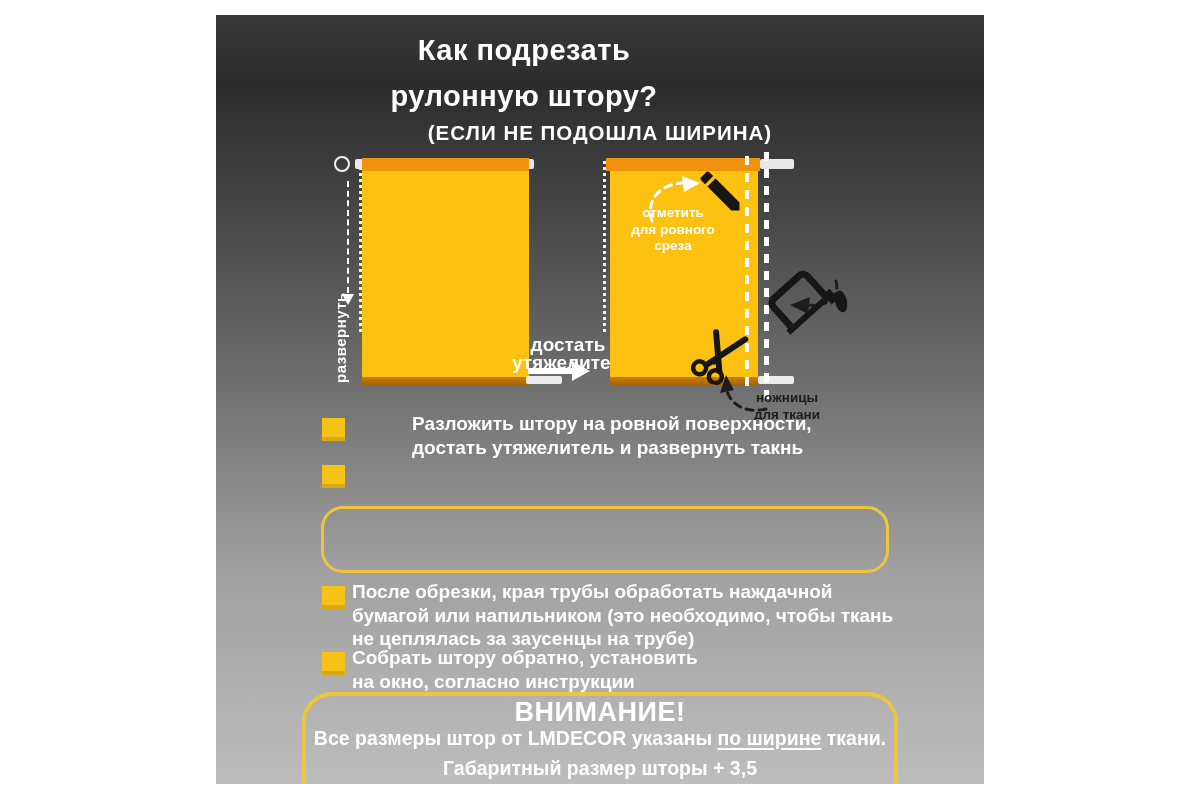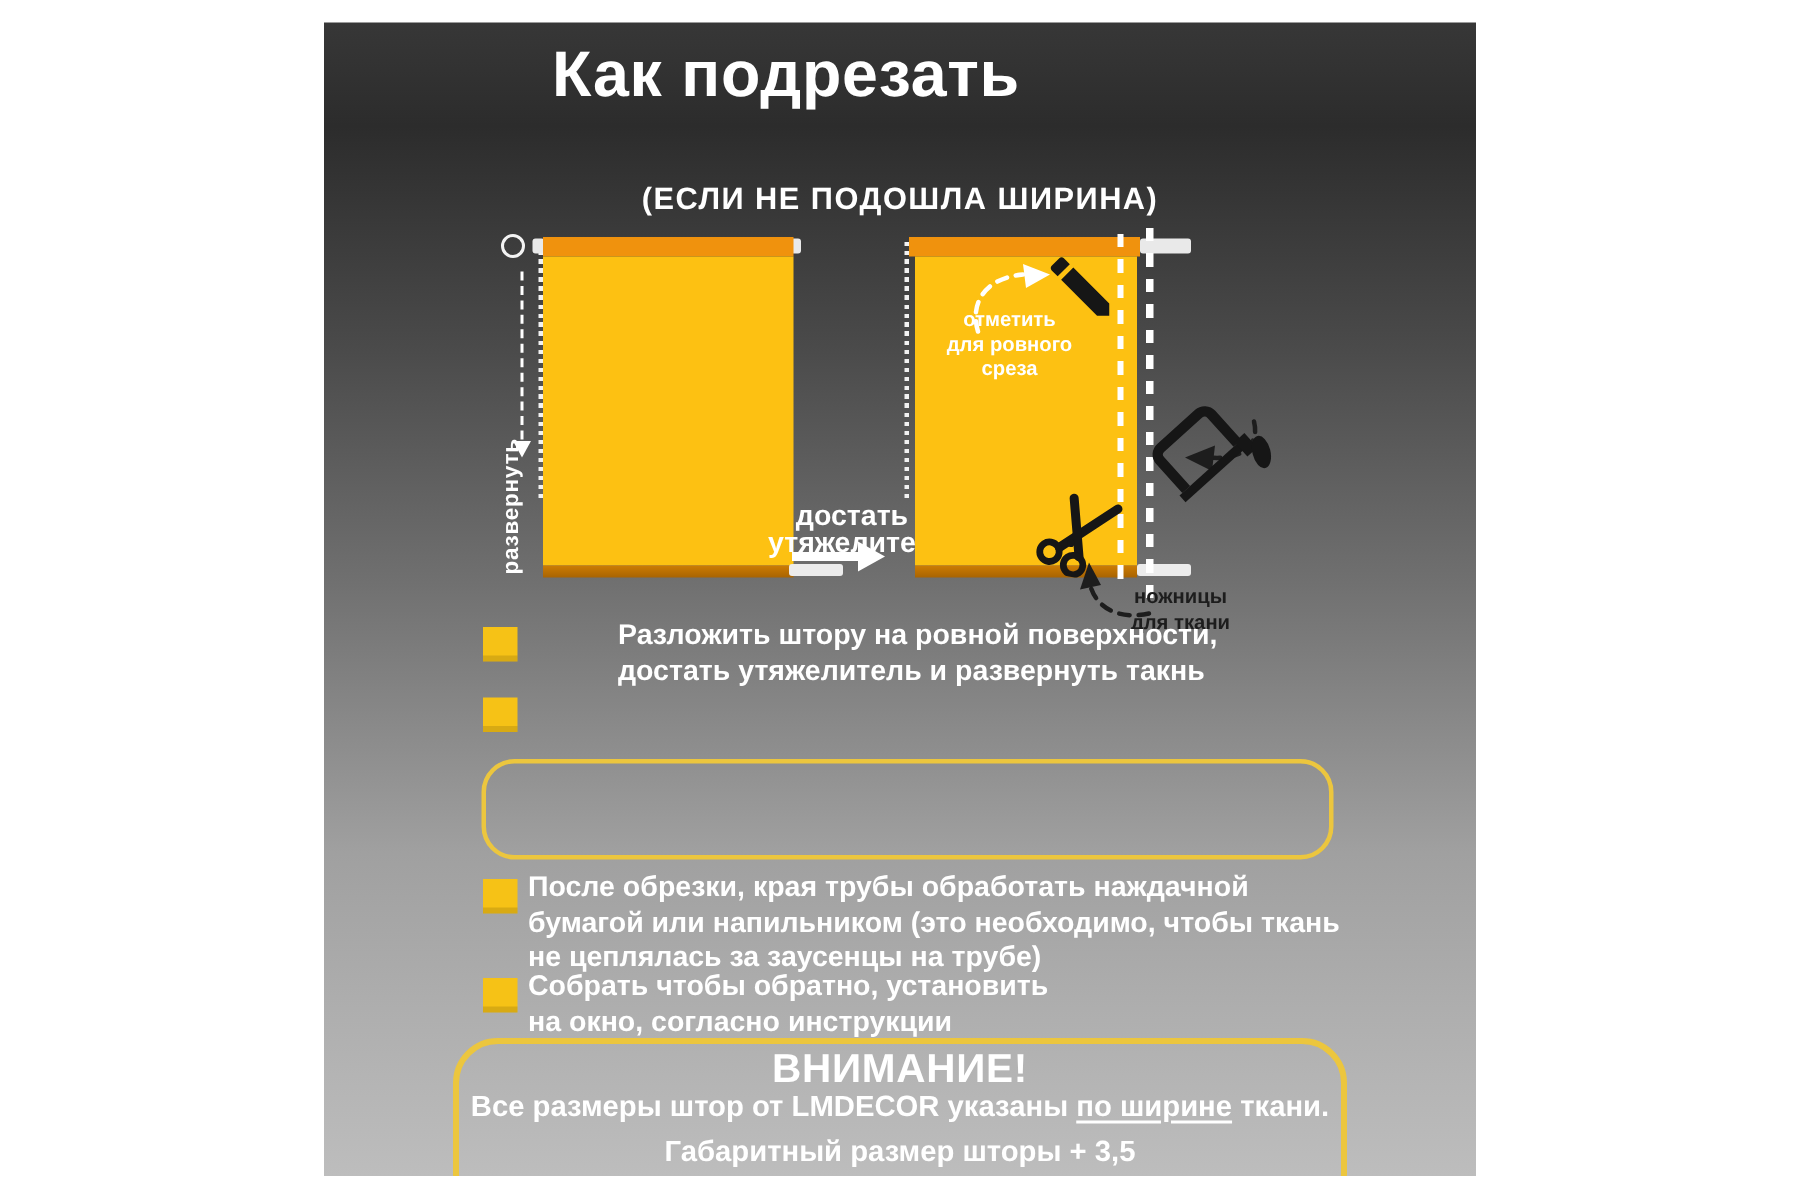--- a/index.html
+++ b/index.html
@@ -3,21 +3,21 @@
 <meta charset="utf-8">
 <style>
   * { margin:0; padding:0; box-sizing:border-box; }
   html,body { width:1200px; height:800px; background:#ffffff; font-family:"Liberation Sans", sans-serif; }
   .page { position:relative; width:1200px; height:800px; background:#ffffff; overflow:hidden; }
   .panel {
     position:absolute; left:216px; top:15px; width:768px; height:769px; overflow:hidden;
     background:linear-gradient(180deg, var(--panel-top,#373737) 0%, #2c2c2c 9%, #4a4a4a 28%, #6f6f6f 48%, #a0a0a0 72%, var(--panel-bottom,#bdbdbd) 100%);
   }
   .abs { position:absolute; }
-  .title { left:0; top:12px; width:616px; text-align:center; color:#fff; font-weight:bold; font-size:43px; line-height:46px; letter-spacing:.5px; }
+  .title { left:0; top:12px; width:616px; text-align:center; color:#fff; font-weight:bold; font-size:29px; line-height:46px; letter-spacing:.5px; }
   .subtitle { left:0; top:106px; width:768px; text-align:center; color:#fff; font-weight:bold; font-size:20.5px; letter-spacing:1px; }
 
   
   .tube { height:13px; background:var(--tube,#f0920d); }
   .fabric { background:var(--fabric,#fdc112); }
   .bottom-bar { height:8px; background:linear-gradient(180deg, var(--bottom-bar,#cd7c03), #a86403); }
   .cap { background:#e9e9e9; border-radius:2px; }
   .chain { width:3px; background-image:repeating-linear-gradient(180deg,#f2f2f2 0px,#f2f2f2 3px,transparent 3px,transparent 6px); }
   .cutline { background-image:repeating-linear-gradient(180deg,#ffffff 0px,#ffffff 9px,transparent 9px,transparent 17px); }
   .ring { width:16px; height:16px; border:2.5px solid #f3f3f3; border-radius:50%; }
@@ -41,20 +41,21 @@
   .u { text-decoration:underline; text-underline-offset:3px; text-decoration-thickness:1.5px; }
 </style>
 </head>
 <body>
 
 <div class="page">
   <div class="panel">
 
     <div class="abs title">
       <div>Как подрезать</div>
+      <div>рулонную штору?</div>
     </div>
     <div class="abs subtitle">(ЕСЛИ НЕ ПОДОШЛА ШИРИНА)</div>
 
     <div class="abs ring" style="left:118px; top:141px;"></div>
     <div class="abs chain" style="left:143px; top:146px; height:172px;"></div>
     <div class="abs cap" style="left:139px; top:144px; width:8px; height:10px;"></div>
     <div class="abs cap" style="left:310px; top:144px; width:8px; height:10px;"></div>
     <div class="abs tube" style="left:146px; top:143px; width:167px;"></div>
     <div class="abs fabric" style="left:146px; top:156px; width:167px; height:206px;"></div>
     <div class="abs bottom-bar" style="left:146px; top:362px; width:167px;"></div>
@@ -122,21 +123,21 @@
     <div class="abs sq" style="left:106px; top:450px;"></div>
 
     <div class="abs note-box"></div>
 
     <div class="abs sq" style="left:106px; top:571px;"></div>
     <div class="abs step-text" style="left:136px; top:565px;">После обрезки, края трубы обработать наждачной
 бумагой или напильником (это необходимо, чтобы ткань
 не цеплялась за заусенцы на трубе)</div>
 
     <div class="abs sq" style="left:106px; top:637px;"></div>
-    <div class="abs step-text" style="left:136px; top:631px;">Собрать чтобы обратно, установить
+    <div class="abs step-text" style="left:136px; top:631px;">Собрать штору обратно, установить
 на окно, согласно инструкции</div>
 
     <div class="abs attention-box"></div>
     <div class="abs attention-title">ВНИМАНИЕ!</div>
     <div class="abs attention-line" style="top:712px;">
       <span>Все размеры штор от LMDECOR указаны </span><span class="u">по ширине</span><span> ткани.</span>
     </div>
     <div class="abs attention-line" style="top:742px;">Габаритный размер шторы + 3,5</div>
 
   </div>

